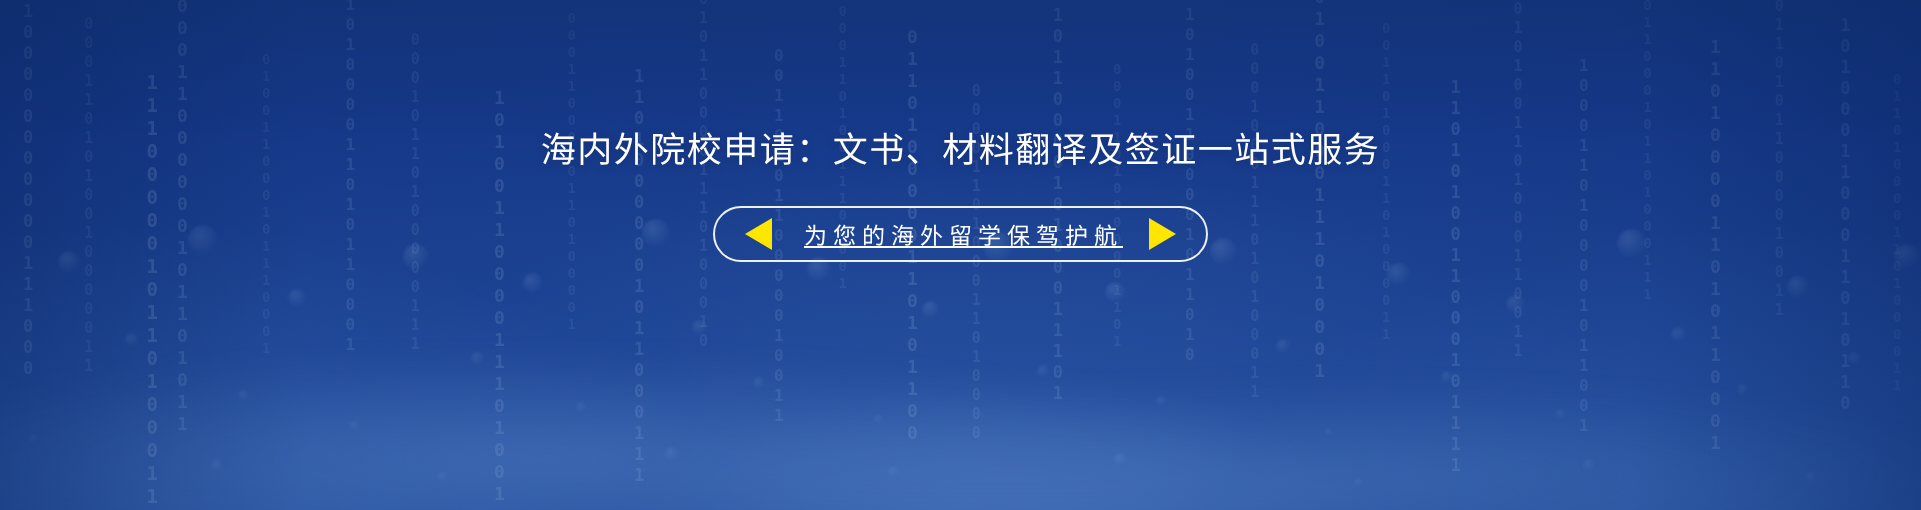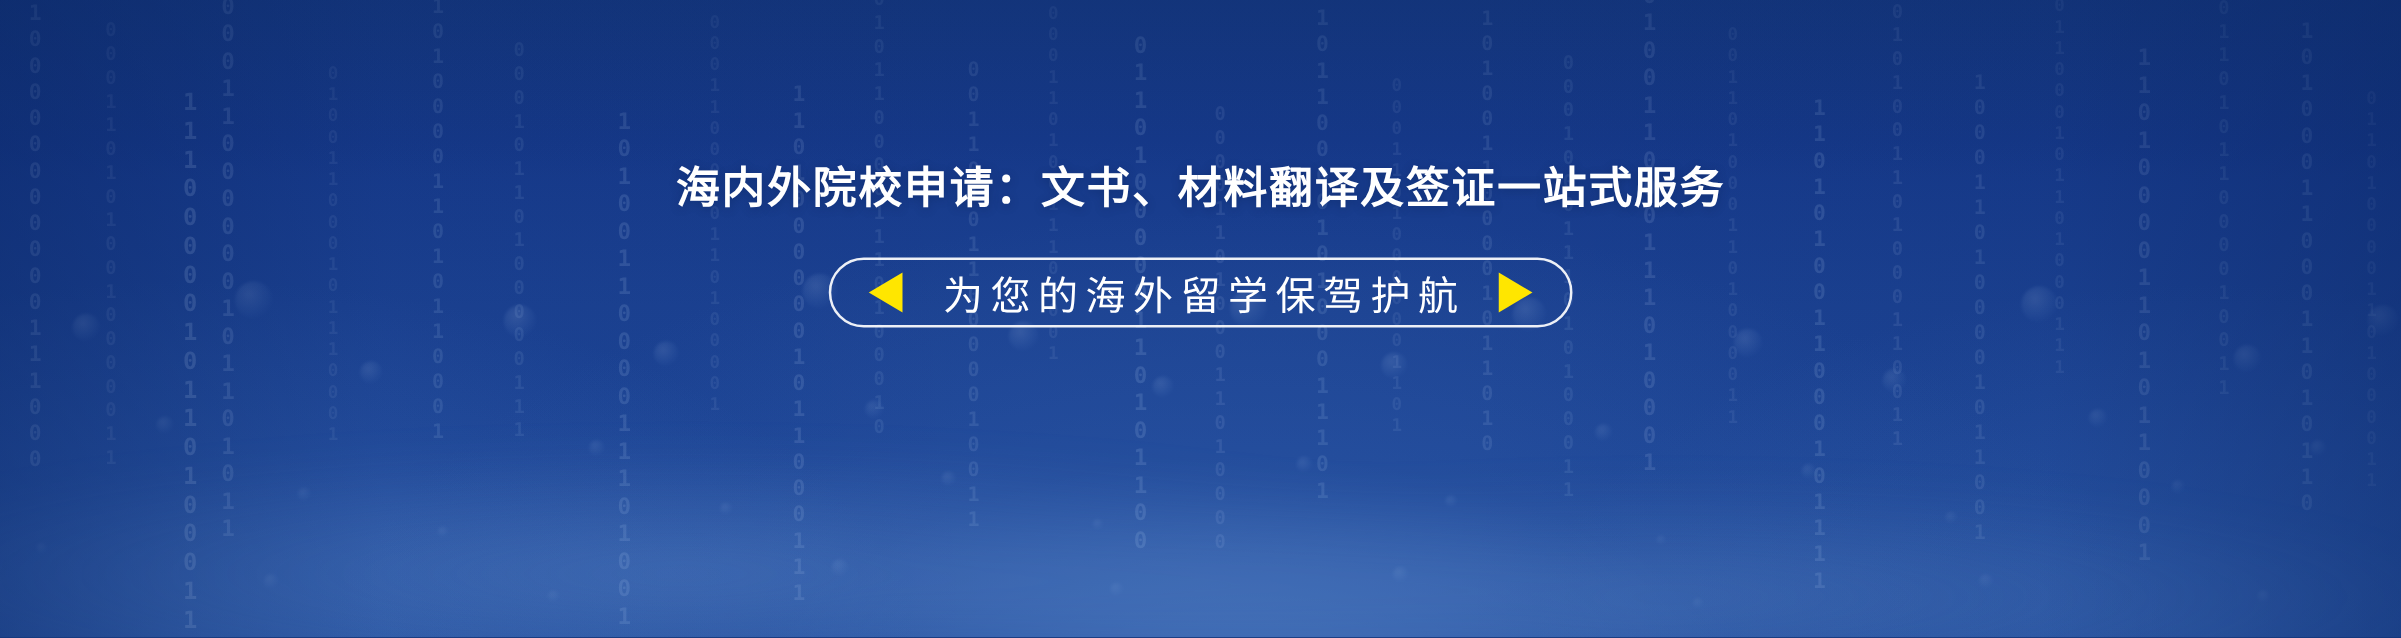--- a/index.html
+++ b/index.html
@@ -93,21 +93,21 @@
     margin:0;
     text-shadow:0 2px 10px rgba(5,25,70,0.35);
   }
   .headline .hl-brand{ color:#FFD417; }
   .headline .hl-rest{ color:#ffffff; }
 
   .subhead{
     margin:0;
     margin-top:33px;
     font-size:35px;
-    font-weight:700;
+    font-weight:400;
     color:#ffffff;
     letter-spacing:1.5px;
     white-space:nowrap;
     text-shadow:0 2px 8px rgba(5,25,70,0.30);
   }
 
   .cta-pill{
     margin-top:34px;
     height:56px;
     min-width:470px;
@@ -124,25 +124,26 @@
   .tri{
     width:0;height:0;
     border-top:16px solid transparent;
     border-bottom:16px solid transparent;
     flex:0 0 auto;
   }
   .tri-left{ border-right:27px solid #FFE600; }
   .tri-right{ border-left:27px solid #FFE600; }
   .cta-text{
     color:#ffffff;
-    font-size:32px;
+    font-size:23px;
     font-weight:400;
     letter-spacing:6px;
     white-space:nowrap;
     text-indent:6px;
+    text-decoration:underline;
   }
 </style>
 </head>
 <body>
 
 <div class="banner">
 
   <div class="binary-layer">
       <div class="bincol" style="left: 1%; font-size: 17px; color: rgba(188, 214, 248, 0.17); top: -8%;">11100000000000111000</div>
       <div class="bincol" style="left: 4.2%; font-size: 15px; color: rgba(188, 214, 248, 0.11); top: 3%;">0001101010010000011</div>

